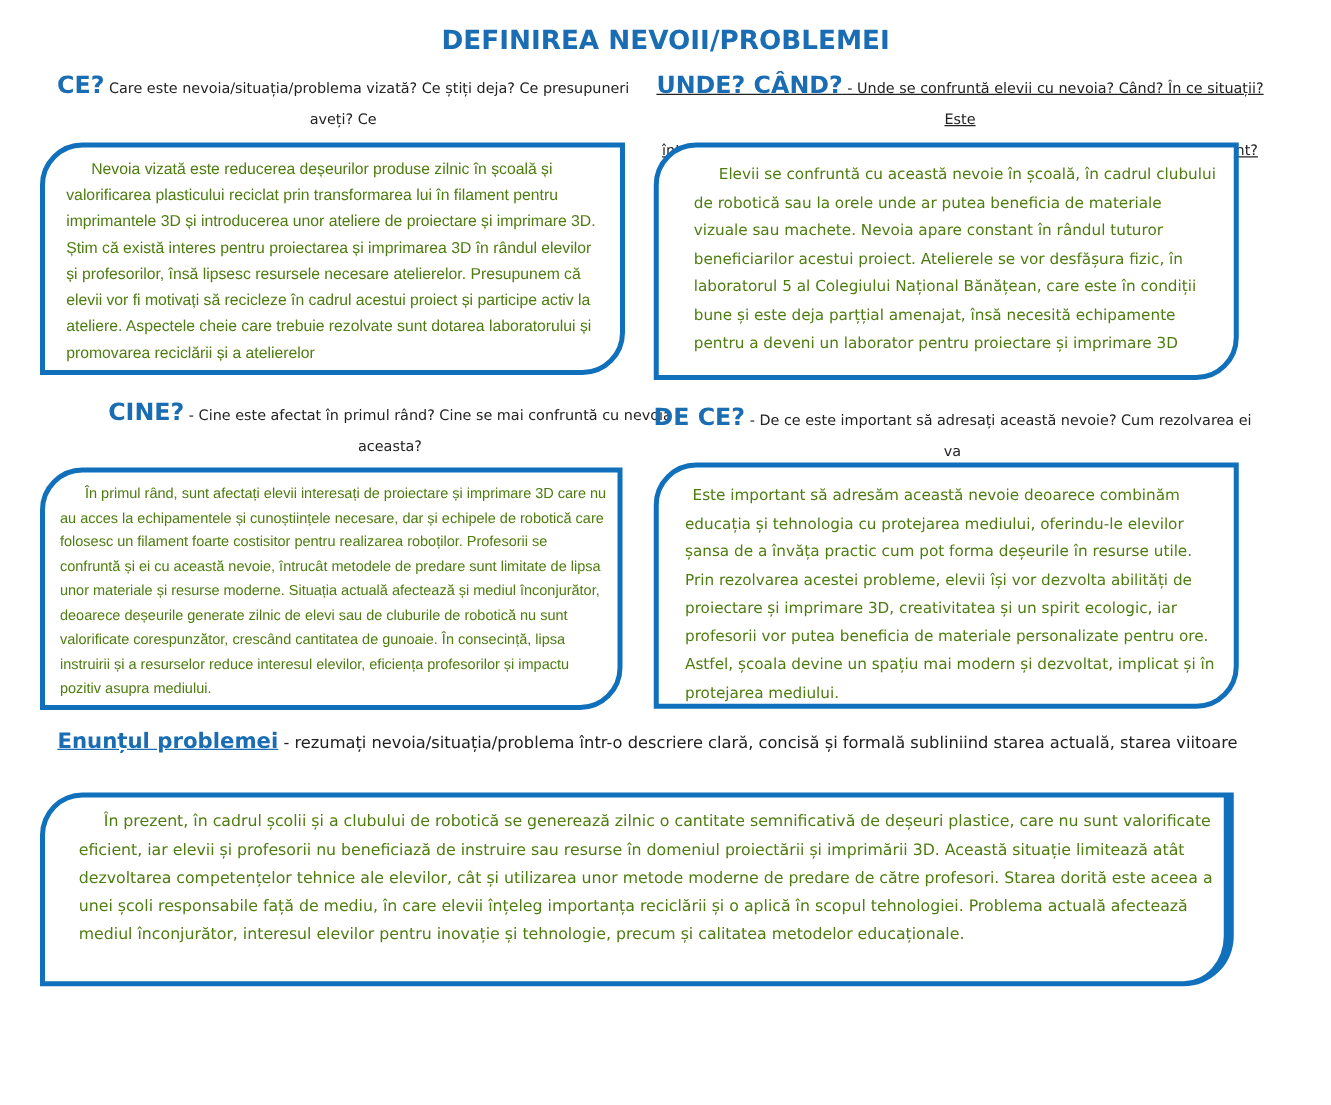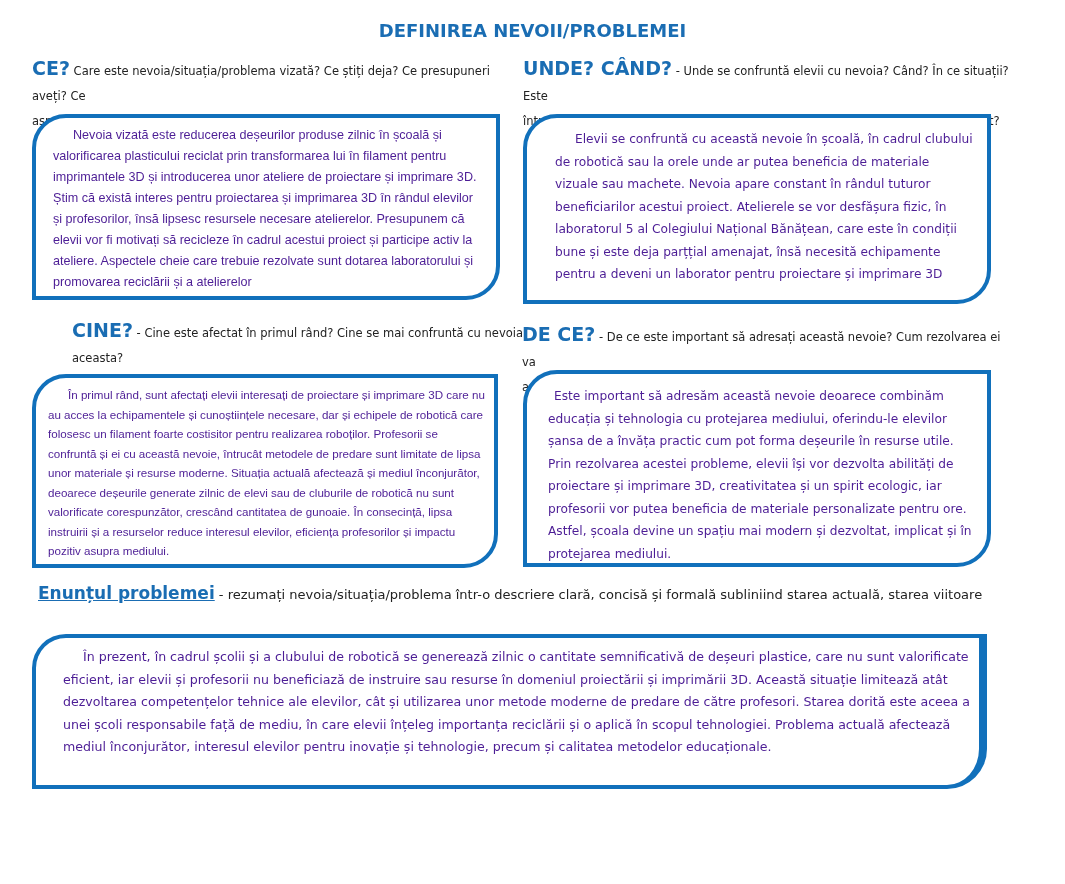--- a/index.html
+++ b/index.html
@@ -1,42 +1,42 @@
 <!DOCTYPE html>
 <html><head>
   <meta charset="utf-8">
   <style>
     html, body { margin: 0; padding: 0; background: #ffffff; }
     body { width: 1065px; height: 884px; position: relative; overflow: hidden; font-family: "Liberation Sans", sans-serif; color: #111; }
-    .title { position: absolute; top: 20px; left: 0; width: 1065px; text-align: center; color: #1a6db3; font-weight: bold; font-size: 18px; font-family: "DejaVu Sans", sans-serif; letter-spacing: 0; }
-    .qhead { position: absolute; font-size: 11.5px; line-height: 25px; color: #222; font-family: "DejaVu Sans", sans-serif; }
+    .title { position: absolute; top: 20px; left: 0; width: 1065px; text-align: center; color: #1a6db3; font-weight: bold; font-size: 21px; font-family: "DejaVu Sans", sans-serif; letter-spacing: 0; }
+    .qhead { position: absolute; font-size: 11.5px; line-height: 25px; color: #222; font-family: "DejaVu Sans", sans-serif; text-align: center; }
     .qhead .key { color: #1a6db3; font-weight: bold; font-size: 19px; }
     .box { position: absolute; border: 4px solid #1170bb; border-radius: 34px 0 34px 0; background: #fff; box-sizing: border-box; }
-    .box-text { position: absolute; font-size: 12.6px; line-height: 21px; color: #4c1d95; }
+    .box-text { position: absolute; font-size: 12.6px; line-height: 21px; color: #4d7c0f; }
     .indent { text-indent: 20px; }
     .ce-box { left: 32px; top: 114px; width: 468px; height: 186px; }
     .unde-box { left: 523px; top: 114px; width: 468px; height: 190px; }
     .cine-box { left: 32px; top: 374px; width: 466px; height: 194px; }
     .dece-box { left: 523px; top: 370px; width: 468px; height: 197px; }
     .enunt-box { left: 32px; top: 634px; width: 955px; height: 155px; border-radius: 34px 0 40px 0; border-width: 4px 8px 4px 4px; }
     .sans2 { font-family: "DejaVu Sans", sans-serif; font-size: 12.2px; }
   </style>
 </head>
 <body>
 
 <div class="title">DEFINIREA NEVOII/PROBLEMEI</div>
 
 <div class="qhead" style="left:32px; top:56px; width:485px;">
   <span class="key">CE?</span><span> Care este nevoia/situația/problema vizată? Ce știți deja? Ce presupuneri aveți? Ce</span><br>
   <span>aspecte cheie trebuie rezolvate?</span>
 </div>
 <div class="box ce-box"></div>
 <div class="box-text indent" style="left:53px; top:125px; width:432px;">Nevoia vizată este reducerea deșeurilor produse zilnic în școală și valorificarea plasticului reciclat prin transformarea lui în filament pentru imprimantele 3D și introducerea unor ateliere de proiectare și imprimare 3D. Știm că există interes pentru proiectarea și imprimarea 3D în rândul elevilor și profesorilor, însă lipsesc resursele necesare atelierelor. Presupunem că elevii vor fi motivați să recicleze în cadrul acestui proiect și participe activ la ateliere. Aspectele cheie care trebuie rezolvate sunt dotarea laboratorului și promovarea reciclării și a atelierelor</div>
 
-<div class="qhead" style="left:523px; top:56px; width:490px;">
+<div class="qhead" style="left:523px; top:56px; width:490px;text-decoration:underline;">
   <span class="key">UNDE? CÂND?</span><span> - Unde se confruntă elevii cu nevoia? Când? În ce situații? Este</span><br>
   <span>într-un spațiu fizic sau digital? Ce puteți spune despre spațiul respectiv în prezent?</span>
 </div>
 <div class="box unde-box"></div>
 <div class="box-text indent sans2" style="left:555px; top:128px; width:420px; line-height:22.5px;">Elevii se confruntă cu această nevoie în școală, în cadrul clubului de robotică sau la orele unde ar putea beneficia de materiale vizuale sau machete. Nevoia apare constant în rândul tuturor beneficiarilor acestui proiect. Atelierele se vor desfășura fizic, în laboratorul 5 al Colegiului Național Bănățean, care este în condiții bune și este deja parțțial amenajat, însă necesită echipamente pentru a deveni un laborator pentru proiectare și imprimare 3D</div>
 
 <div class="qhead" style="left:32px; top:318px; width:480px;margin-left:40px;">
   <span class="key">CINE?</span><span> - Cine este afectat în primul rând? Cine se mai confruntă cu nevoia aceasta?</span><br>
   <span>Cum îi afectează sau influențează situația actuală?</span>
 </div>

